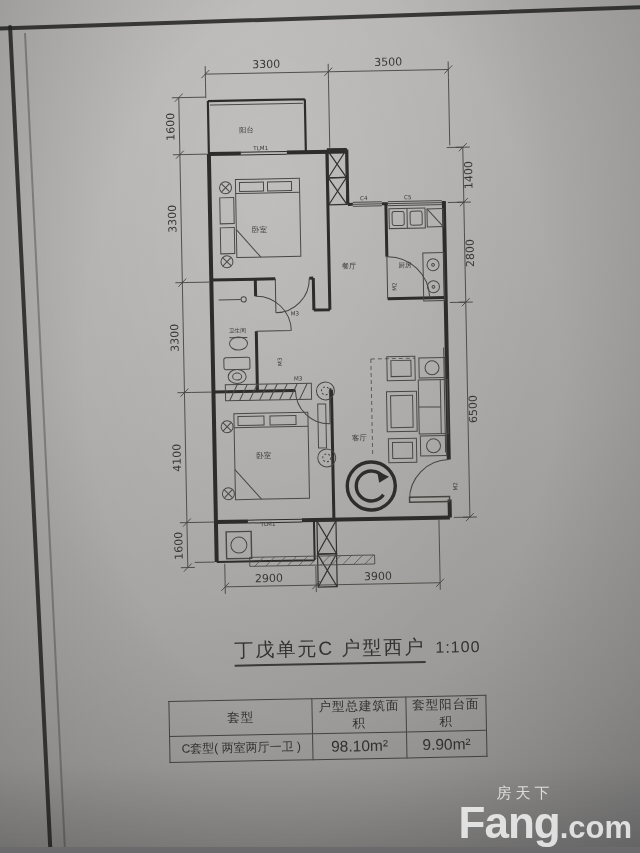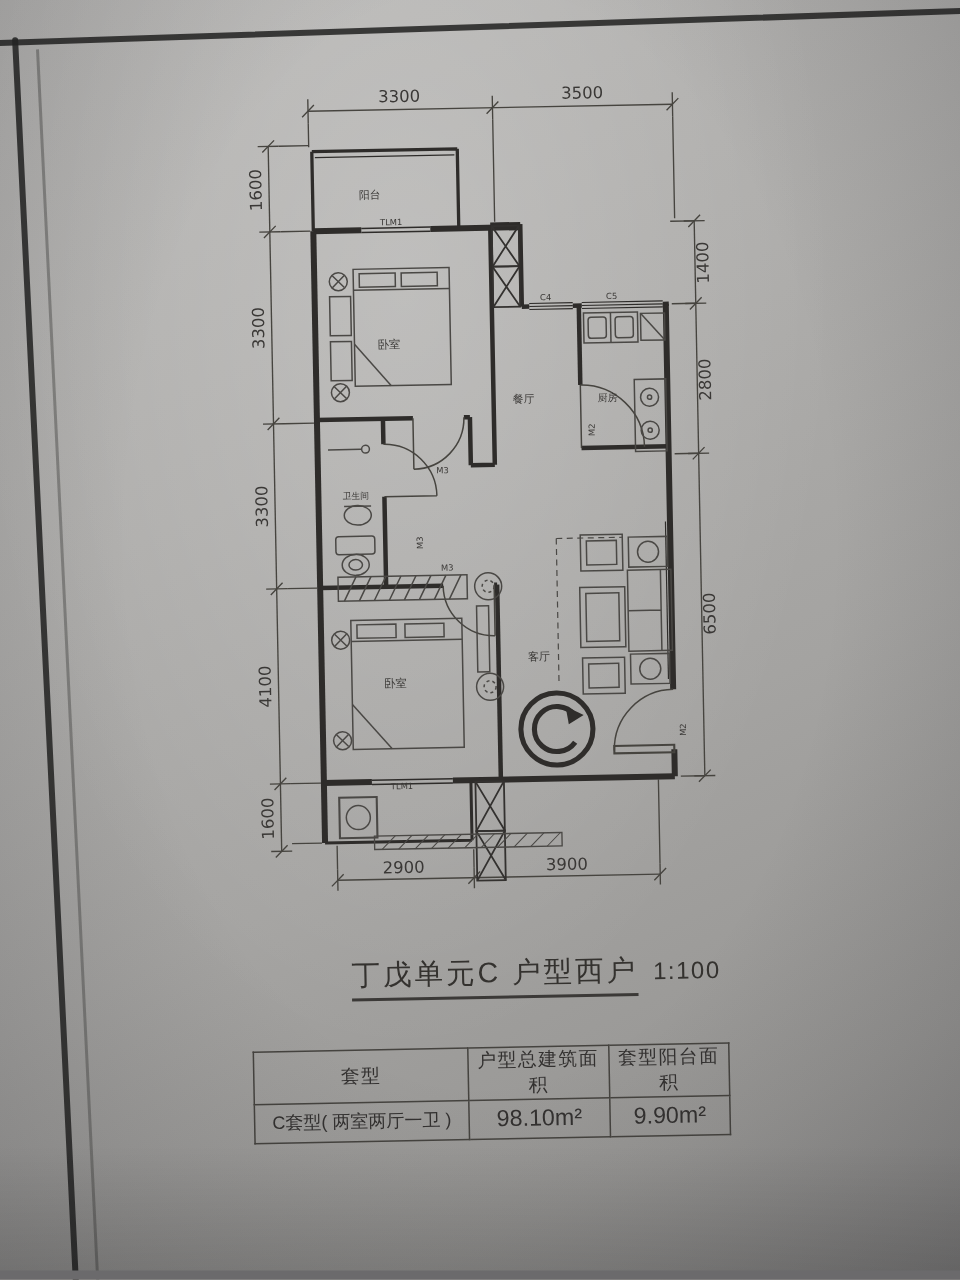--- a/index.html
+++ b/index.html
@@ -282,13 +282,17 @@
         <td class="cell-num">9.90m²</td>
       </tr>
     </tbody>
       </table>
   </div>
 
   <div class="vignette"></div>
   <div class="bottom-shade"></div>
   <div class="bottom-edge"></div>
 
+  <div class="watermark">
+    <span class="wm-cn">房天下</span>
+    <div class="wm-en"><span>Fang</span><span class="suffix">.com</span></div>
+  </div>
 </div>
 
 </body></html>

